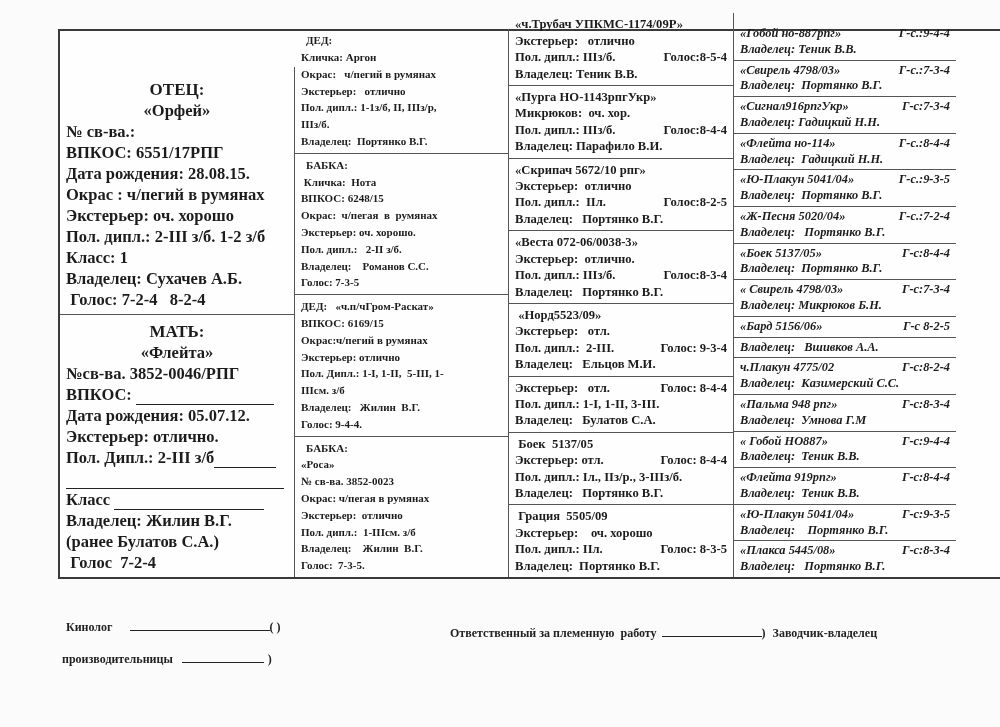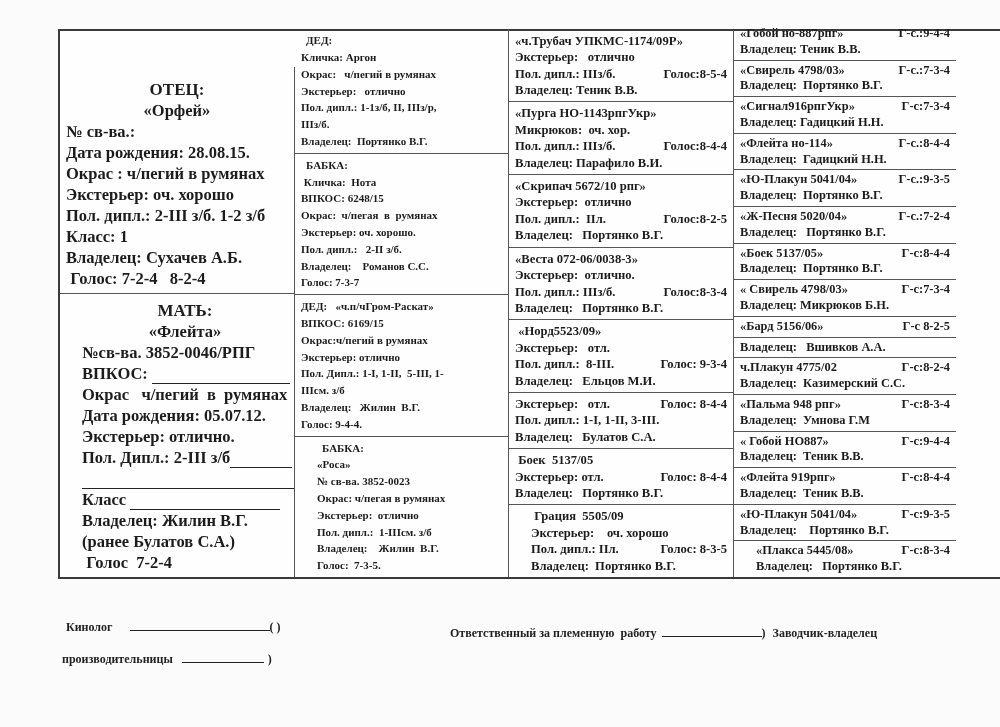--- a/index.html
+++ b/index.html
@@ -7,27 +7,27 @@
     width: 1000px; height: 727px; background: #fbfbfb; position: relative; overflow: hidden;
     font-family: "Liberation Serif", "DejaVu Serif", serif; color: #1c1c1c;
   }
   .sheet {
     position: absolute; left: 58px; top: 29px; width: 944px; height: 550px;
     border: 2px solid #3a3a3a; box-sizing: border-box; display: flex;
     background: #fefefe;
     align-items: flex-end;
   }
   .col { display: flex; flex-direction: column; box-sizing: border-box; border-right: 1.5px solid #555; }
-  .col:last-child { border-right: none; }
+  .col:last-child { border-right: none; font-style: italic; }
   .c1 { width: 235px; }
   .c2 { width: 214px; }
   .c3 { width: 225px; }
   .c4 { width: 222px; }
   .cell { box-sizing: border-box; border-bottom: 1.5px solid #555; flex: 1; overflow: hidden; }
-  .cell:last-child { border-bottom: none; margin-left: 16px; }
+  .cell:last-child { border-bottom: none; }
   .main-cell { padding: 12px 6px 4px 6px; font-weight: bold; font-size: 16.5px; line-height: 21px; }
   .main-cell .title { text-align: center; font-size: 17px; }
   .main-cell .nick { text-align: center; }
   .blank { display: inline-block; border-bottom: 1px solid #222; height: 15px; vertical-align: bottom; }
   .gp-cell { padding: 3px 6px; font-weight: bold; font-size: 11px; line-height: 16.8px; }
   .ggp-cell { padding: 3px 6px; font-weight: bold; font-size: 12.6px; line-height: 16.4px; }
   .gggp-cell { padding: 2px 6px; font-weight: bold; font-size: 12.4px; line-height: 15.8px; }
   .row-sp { display: flex; justify-content: space-between; }
   .line { white-space: nowrap; }
   .footer { position: absolute; font-family: "Liberation Serif", serif; font-weight: bold; font-size: 12px; color: #222; }
@@ -36,34 +36,34 @@
 </head>
 <body>
 
 <div class="sheet">
 
   <div class="col c1">
     <div class="cell main-cell">
       <div class="title">ОТЕЦ:</div>
       <div class="nick">«Орфей»</div>
       <div class="line">№ св-ва.:</div>
+      <div class="line">ВПКОС:  6551/17РПГ</div>
       <div class="line">Дата рождения: 28.08.15.</div>
       <div class="line">Окрас :  ч/пегий  в  румянах</div>
       <div class="line">Экстерьер:  оч. хорошо</div>
       <div class="line">Пол. дипл.:  2-III з/б. 1-2 з/б</div>
       <div class="line">Класс:   1</div>
       <div class="line">Владелец: Сухачев А.Б.</div>
       <div class="line" style="white-space:pre"> Голос: 7-2-4   8-2-4</div>
     </div>
     <div class="cell main-cell" style="padding-top:6px;">
       <div class="title">МАТЬ:</div>
       <div class="nick">«Флейта»</div>
       <div class="line">№св-ва.  3852-0046/РПГ</div>
       <div class="line"><span>ВПКОС:</span> <span class="blank" style="width:138px"></span></div>
-      <div class="line" style="white-space:pre">Окрас   ч/пегий  в  румянах</div>
       <div class="line">Дата рождения: 05.07.12.</div>
       <div class="line">Экстерьер:  отлично.</div>
       <div class="line"><span>Пол. Дипл.: 2-III з/б</span><span class="blank" style="width:62px"></span></div>
       <div class="line"><span class="blank" style="width:218px"></span></div>
       <div class="line"><span>Класс</span> <span class="blank" style="width:150px"></span></div>
       <div class="line">Владелец:  Жилин В.Г.</div>
       <div class="line">(ранее Булатов С.А.)</div>
       <div class="line" style="white-space:pre"> Голос  7-2-4</div>
     </div>
   </div>
@@ -80,21 +80,21 @@
 
     </div>
     <div class="cell gp-cell">
       <div class="line" style="padding-left:5px">БАБКА:</div>
       <div class="line" style="white-space:pre"> Кличка:  Нота</div>
       <div class="line">ВПКОС:  6248/15</div>
       <div class="line" style="white-space:pre">Окрас:  ч/пегая  в  румянах</div>
       <div class="line">Экстерьер:  оч. хорошо.</div>
       <div class="line" style="white-space:pre">Пол. дипл.:   2-II з/б.</div>
       <div class="line" style="white-space:pre">Владелец:    Романов С.С.</div>
-      <div class="line">Голос: 7-3-7</div>
+      <div class="line">Голос: 7-3-5</div>
     </div>
     <div class="cell gp-cell">
       <div class="line" style="white-space:pre">ДЕД:   «ч.п/чГром-Раскат»</div>
       <div class="line">ВПКОС:  6169/15</div>
       <div class="line">Окрас:ч/пегий в румянах</div>
       <div class="line">Экстерьер: отлично</div>
       <div class="line" style="white-space:pre">Пол. Дипл.: 1-I, 1-II,  5-III, 1-</div>
       <div class="line">IIIсм. з/б</div>
       <div class="line" style="white-space:pre">Владелец:   Жилин  В.Г.</div>
       <div class="line">Голос: 9-4-4.</div>
@@ -145,39 +145,40 @@
         <div class="row-sp line">
           <span style="white-space:pre">Пол. дипл.: IIIз/б.</span>
           <span>Голос:8-3-4</span>
         </div>
         <div class="line" style="white-space:pre">Владелец:   Портянко В.Г.</div>
       </div>
       <div class="cell ggp-cell">
         <div class="line" style="white-space:pre"> «Норд5523/09»</div>
         <div class="line" style="white-space:pre">Экстерьер:   отл.</div>
         <div class="row-sp line">
-          <span style="white-space:pre">Пол. дипл.:  8-III.</span>
+          <span style="white-space:pre">Пол. дипл.:  2-III.</span>
           <span>Голос: 9-3-4</span>
         </div>
         <div class="line" style="white-space:pre">Владелец:   Ельцов М.И.</div>
       </div>
       <div class="cell ggp-cell">
         <div class="row-sp line">
           <span style="white-space:pre">Экстерьер:   отл.</span>
           <span>Голос: 8-4-4</span>
         </div>
         <div class="line">Пол. дипл.:  1-I, 1-II, 3-III.</div>
         <div class="line" style="white-space:pre">Владелец:   Булатов С.А.</div>
       </div>
       <div class="cell ggp-cell">
         <div class="line" style="white-space:pre"> Боек  5137/05</div>
         <div class="row-sp line">
           <span style="white-space:pre">Экстерьер: отл.</span>
           <span>Голос: 8-4-4</span>
         </div>
+        <div class="line">Пол. дипл.: Iл., IIз/р., 3-IIIз/б.</div>
         <div class="line" style="white-space:pre">Владелец:   Портянко В.Г.</div>
       </div>
       <div class="cell ggp-cell">
         <div class="line" style="white-space:pre"> Грация  5505/09</div>
         <div class="line" style="white-space:pre">Экстерьер:    оч. хорошо</div>
         <div class="row-sp line">
           <span style="white-space:pre">Пол. дипл.: IIл.</span>
           <span>Голос: 8-3-5</span>
         </div>
         <div class="line" style="white-space:pre">Владелец:  Портянко В.Г.</div>

